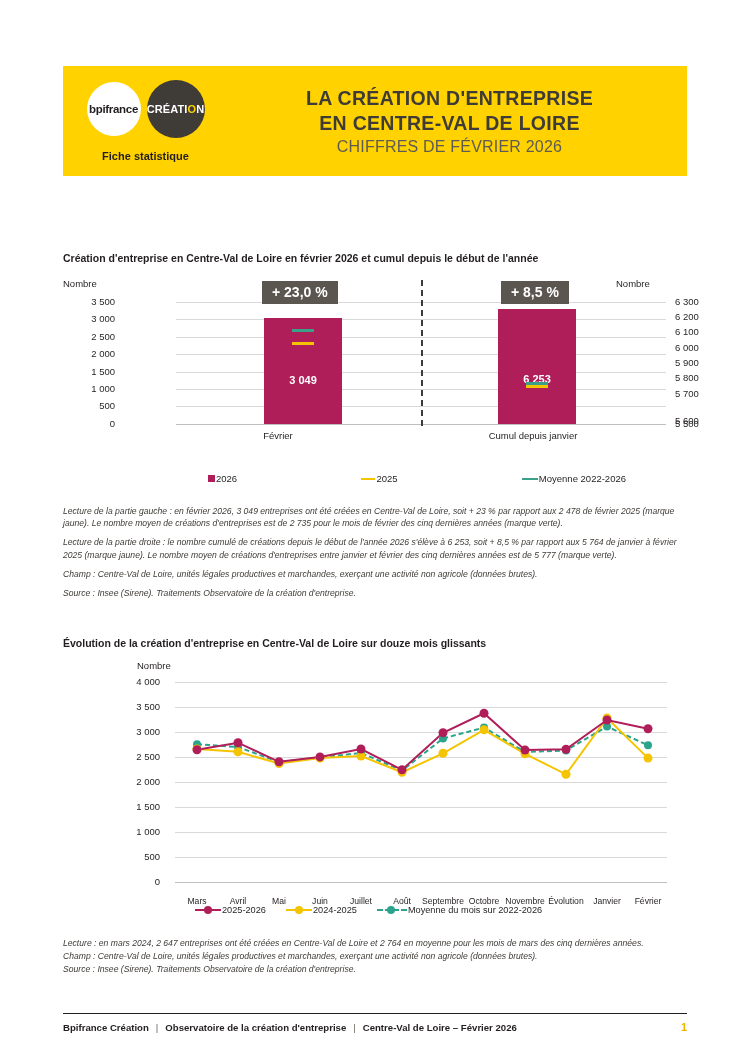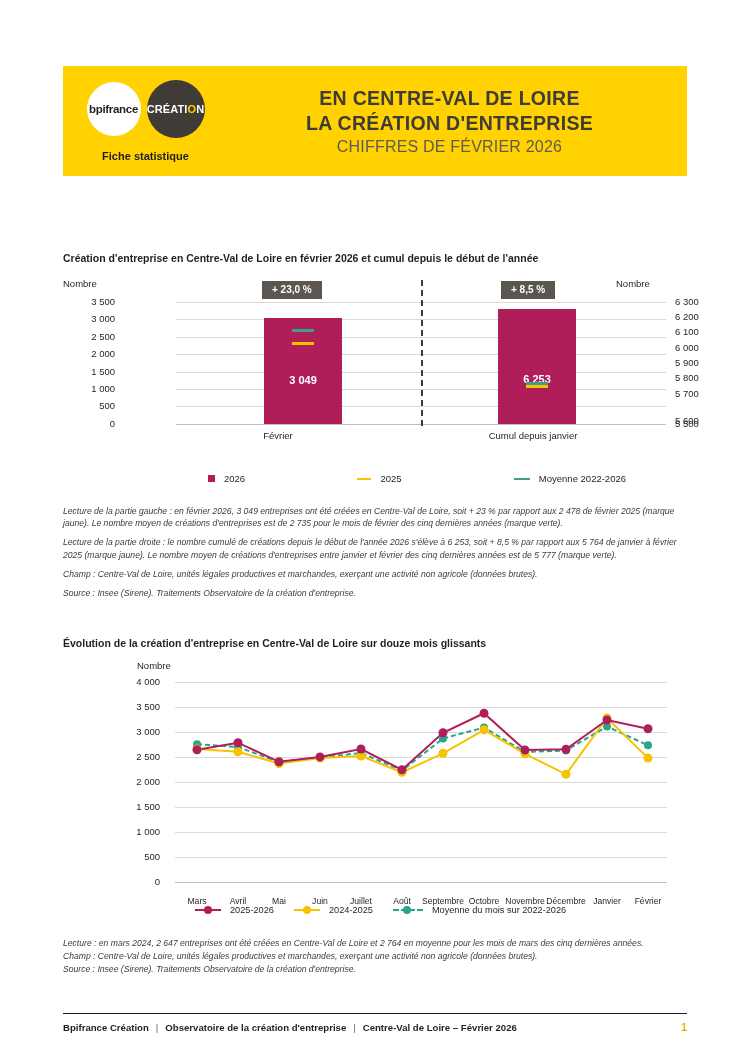--- a/index.html
+++ b/index.html
@@ -164,21 +164,21 @@
     position: absolute;
     height: 3px;
     width: 22px;
   }
   .marker.yellow { background: #f5c400; }
   .marker.green { background: #3aa08a; }
   .badge {
     position: absolute;
     background: #5b5650;
     color: #ffffff;
-    font-size: 10px;
+    font-size: 14px;
     font-weight: bold;
     padding: 3px 10px 4px 10px;
     white-space: nowrap;
   }
   .divider {
     position: absolute;
     width: 0;
     border-left: 2px dashed #3f3b36;
   }
   .cat-label {
@@ -189,21 +189,21 @@
   }
   .legend1 {
     position: absolute;
     left: 113px;
     top: 195px;
     width: 490px;
     display: flex;
     justify-content: space-between;
     font-size: 9.5px;
   }
-  .legend-item { display: flex; align-items: center; gap: 9px; padding-left: 20px; }
+  .legend-item { display: flex; align-items: center; gap: 1px; padding-left: 20px; }
   .sw-square { width: 7px; height: 7px; background: #b01e5a; display: inline-block; }
   .sw-dash { width: 14px; height: 2px; background: #f5c400; display: inline-block; }
   .sw-dash-g { width: 16px; height: 2px; background: #3aa08a; display: inline-block; }
 
   
   .notes {
     position: absolute;
     left: 63px;
     width: 624px;
     font-size: 8.6px;
@@ -297,22 +297,22 @@
         <div class="logo-circle">
             <span>bpifrance</span>
           </div>
         <div class="logo-circle dark">
             <span>CRÉATI<span class="cre-o">O</span>N</span>
           </div>
       </div>
       <div class="fiche">Fiche statistique</div>
     </div>
     <div class="banner-right">
+      <div class="banner-title">LA CRÉATION D'ENTREPRISE</div>
       <div class="banner-title">EN CENTRE-VAL DE LOIRE</div>
-      <div class="banner-title">LA CRÉATION D'ENTREPRISE</div>
       <div class="banner-sub">CHIFFRES DE FÉVRIER 2026</div>
     </div>
   </div>
 
   <div class="sec-title" id="title1">Création d'entreprise en Centre-Val de Loire en février 2026 et cumul depuis le début de l'année</div>
 
   <div class="chart1">
 
     <div class="axis-label nombre-lab" style="left:0px; top:0px;">Nombre</div>
     <div class="axis-label nombre-lab" style="left:553px; top:0px;">Nombre</div>
@@ -475,21 +475,21 @@
 
       <div class="c2-xlabel" style="left:-8px;  width:60px;">Mars</div>
       <div class="c2-xlabel" style="left:33px;  width:60px;">Avril</div>
       <div class="c2-xlabel" style="left:74px;  width:60px;">Mai</div>
       <div class="c2-xlabel" style="left:115px; width:60px;">Juin</div>
       <div class="c2-xlabel" style="left:156px; width:60px;">Juillet</div>
       <div class="c2-xlabel" style="left:197px; width:60px;">Août</div>
       <div class="c2-xlabel" style="left:230px; width:76px;">Septembre</div>
       <div class="c2-xlabel" style="left:279px; width:60px;">Octobre</div>
       <div class="c2-xlabel" style="left:314px; width:72px;">Novembre</div>
-      <div class="c2-xlabel" style="left:357px; width:68px;">Décembre</div>
+      <div class="c2-xlabel" style="left:357px; width:68px;">Évolution</div>
       <div class="c2-xlabel" style="left:400px; width:64px;">Janvier</div>
       <div class="c2-xlabel" style="left:443px; width:60px;">Février</div>
     </div>
 
     <div class="legend2">
       <div class="legend-item">
         <span class="leg-line-pink"></span>
         <span>2025-2026</span>
       </div>
       <div class="legend-item">

